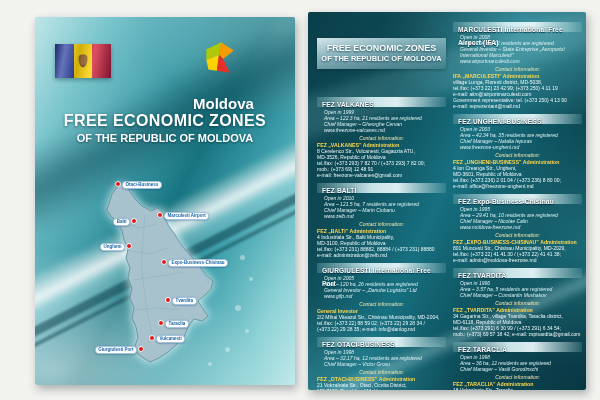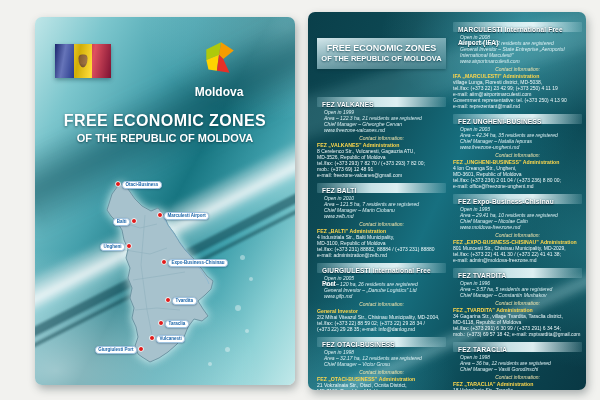--- a/index.html
+++ b/index.html
@@ -1,19 +1,19 @@
 <!DOCTYPE html>
 <html><head>
 <meta charset="utf-8">
 <style>
   html,body{margin:0;padding:0;}
   body{width:600px;height:400px;background:#f2f2ef;font-family:"Liberation Sans", sans-serif;overflow:hidden;}
   .canvas{position:relative;width:600px;height:400px;}
 
-  .page{position:absolute;overflow:hidden;border-radius:7px;box-shadow:2px 4px 9px rgba(50,65,68,.38);}
+  .page{position:absolute;overflow:hidden;border-radius:2px;box-shadow:2px 4px 9px rgba(50,65,68,.38);}
   .page-left{left:35px;top:17px;width:260px;height:368px;
     background:
       radial-gradient(ellipse 130% 55% at 8% 96%, rgba(255,255,255,.55), transparent 60%),
       radial-gradient(ellipse 100% 45% at 97% 3%, rgba(220,245,246,.35), transparent 55%),
       linear-gradient(118deg,#bfe6e8 0%,#7cc6cd 16%,#45a0ac 36%,#177581 52%,#3fa0ac 68%,#8ed2d6 86%,#c2e9ea 100%);}
   .page-right{left:308px;top:12px;width:278px;height:378px;
     background:
       radial-gradient(ellipse 95% 38% at 85% 6%, rgba(120,200,210,.38), transparent 62%),
       radial-gradient(ellipse 85% 50% at 105% 62%, rgba(45,150,163,.5), transparent 65%),
       radial-gradient(ellipse 90% 40% at 0% 100%, rgba(90,180,192,.30), transparent 60%),
@@ -33,21 +33,21 @@
   
   .flag{position:absolute;left:20px;top:27px;width:56px;height:34px;display:flex;box-shadow:0 2px 4px rgba(0,50,60,.4);border-radius:1px;}
   .flag .stripe{flex:1;}
   .f-blue{background:#2b3f9e;} .f-yellow{background:#ffd200;position:relative;} .f-red{background:#d61f33;}
   .flag .overlay{position:absolute;inset:0;background:linear-gradient(100deg,rgba(0,0,35,.40) 0%,rgba(255,255,255,.28) 18%,rgba(0,10,40,.18) 42%,rgba(255,255,255,.22) 66%,rgba(0,0,50,.42) 100%);}
   .coa{position:absolute;left:50%;top:50%;width:9px;height:13px;transform:translate(-50%,-50%);
     background:radial-gradient(circle at 50% 40%, #a06a2c 0 45%, #7c4f1e 75%);border-radius:40% 40% 50% 50%/30% 30% 70% 70%;}
 
   
   .brand{position:absolute;left:158px;top:22px;width:52px;text-align:center;}
-  .brand-text{color:#fff;font-weight:bold;font-size:12px;margin-top:4px;text-shadow:0 1px 2px rgba(0,50,60,.6);}
+  .brand-text{color:#fff;font-weight:bold;font-size:15px;margin-top:14px;text-shadow:0 1px 2px rgba(0,50,60,.6);}
 
   
   .cover-title{position:absolute;left:0;top:95px;width:100%;text-align:center;color:#fff;}
   .cover-title .t1{font-size:16px;font-weight:bold;letter-spacing:.4px;text-shadow:0 1px 3px rgba(0,55,65,.75);}
   .cover-title .t2{font-size:11px;font-weight:bold;margin-top:2px;text-shadow:0 1px 2px rgba(0,55,65,.75);}
 
   
   .map-wrap{position:absolute;left:60px;top:163px;width:130px;height:198px;}
   .map-wrap svg{position:absolute;left:0;top:0;filter:drop-shadow(0 0 5px rgba(235,252,253,.9));}
   .pin{position:absolute;width:0;height:0;}

